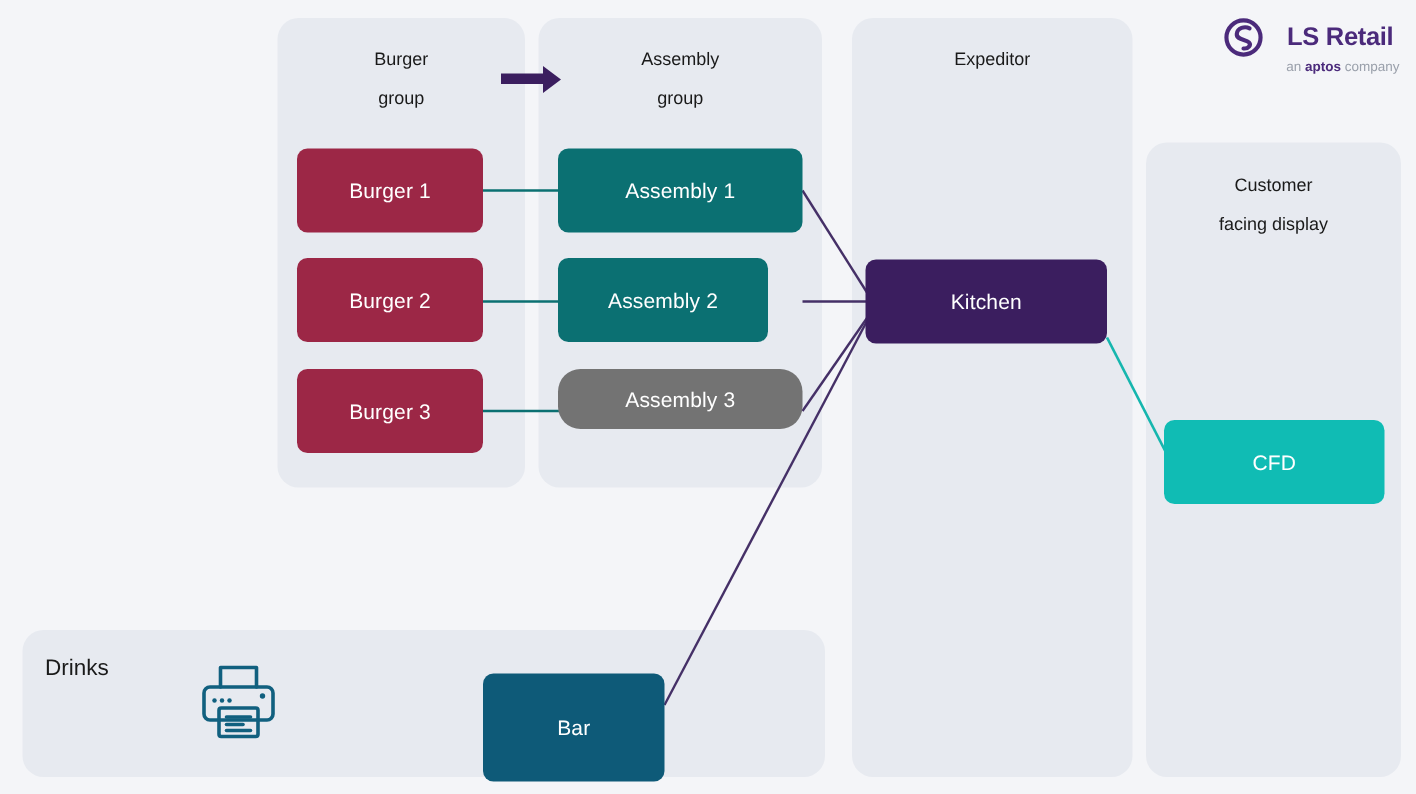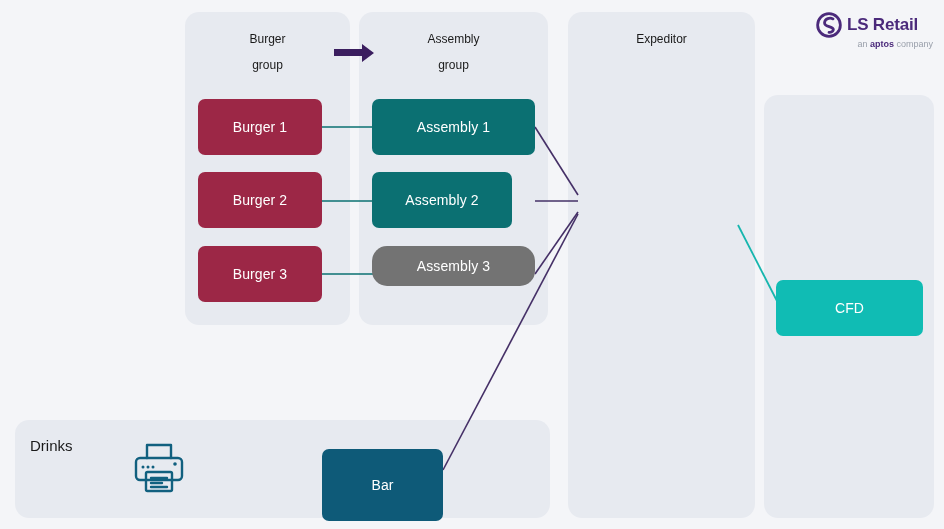--- a/index.html
+++ b/index.html
@@ -60,21 +60,21 @@
   #logo {
     position: absolute;
     left: 816px;
     top: 12px;
     width: 118px;
     height: 40px;
   }
   #logo .logo-row {
     display: flex;
     align-items: center;
-    gap: 5px;
+    gap: 16px;
   }
   #logo .mark {
     width: 26px;
     height: 26px;
     flex: 0 0 26px;
   }
   #logo .wordmark {
     font-size: 17px;
     font-weight: bold;
     color: #4b2a7b;
@@ -129,20 +129,24 @@
 
   <div class="panel-title" style="left:359px; width:189px; top:26px;">
     <div>Assembly</div>
     <div>group</div>
   </div>
 
   <div class="panel-title" style="left:568px; width:187px; top:26px;">
     <div>Expeditor</div>
   </div>
 
+  <div class="panel-title" style="left:764px; width:170px; top:110px;">
+    <div>Customer</div>
+    <div>facing display</div>
+  </div>
 
   <svg class="edges" viewBox="0 0 944 529">
 
     <line x1="322" y1="127" x2="373" y2="127" stroke="#0b7072" stroke-width="1.6"></line>
     <line x1="322" y1="201" x2="373" y2="201" stroke="#0b7072" stroke-width="1.6"></line>
     <line x1="322" y1="274" x2="373" y2="274" stroke="#0b7072" stroke-width="1.6"></line>
 
     <line x1="535" y1="127" x2="578" y2="195" stroke="#453067" stroke-width="1.6"></line>
     <line x1="535" y1="201" x2="578" y2="201" stroke="#453067" stroke-width="1.6"></line>
     <line x1="535" y1="274" x2="578" y2="212" stroke="#453067" stroke-width="1.6"></line>
@@ -169,20 +173,23 @@
   <div class="node" style="left:372px; top:99px; width:163px; height:56px; background:#0b7072;">
     <span>Assembly 1</span>
   </div>
   <div class="node" style="left:372px; top:172px; width:140px; height:56px; background:#0b7072;">
     <span>Assembly 2</span>
   </div>
   <div class="node" style="left:372px; top:246px; width:163px; height:40px; background:#737373;border-radius:15px;">
     <span>Assembly 3</span>
   </div>
 
+  <div class="node" style="left:577px; top:173px; width:161px; height:56px; background:#3b1e5f;">
+    <span>Kitchen</span>
+  </div>
 
   <div class="node" style="left:322px; top:449px; width:121px; height:72px; background:#0e5a78;">
     <span>Bar</span>
   </div>
 
   <div class="node" style="left:776px; top:280px; width:147px; height:56px; background:#10bcb4;">
     <span>CFD</span>
   </div>
 
   <div id="drinks-label">Drinks</div>

